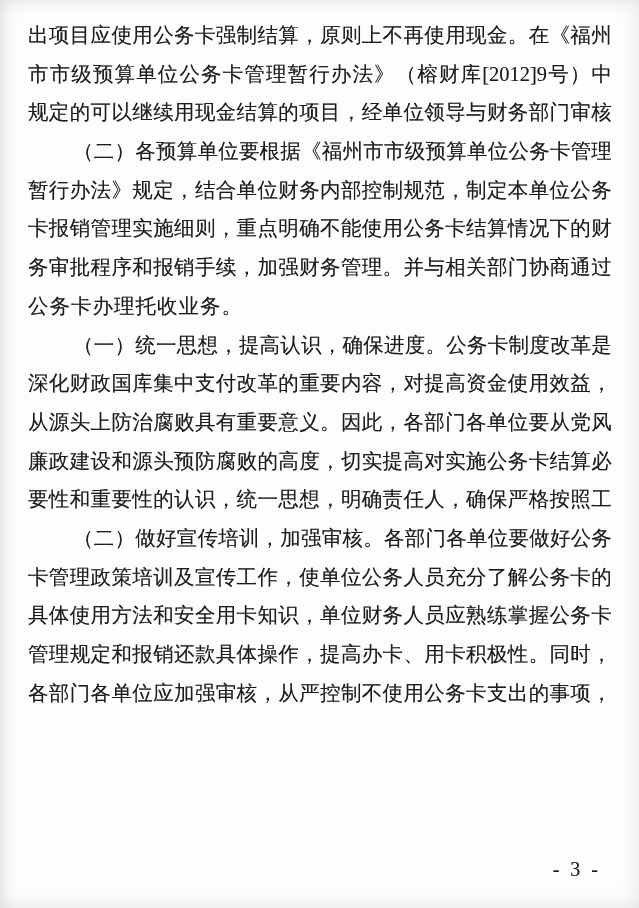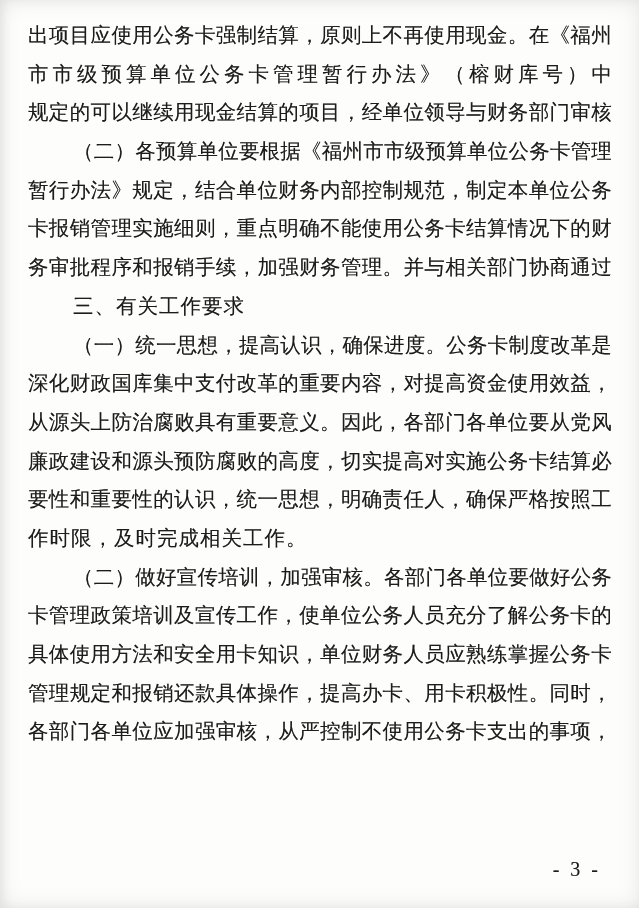--- a/index.html
+++ b/index.html
@@ -106,20 +106,21 @@
         <span>理</span>
         <span>暂</span>
         <span>行</span>
         <span>办</span>
         <span>法</span>
         <span>》</span>
         <span>（</span>
         <span>榕</span>
         <span>财</span>
         <span>库</span>
+        <span>[2012]9 </span>
         <span>号</span>
         <span>）</span>
         <span>中</span>
       </div>
       <div class="line full">
         <span>规</span>
         <span>定</span>
         <span>的</span>
         <span>可</span>
         <span>以</span>
@@ -258,21 +259,21 @@
         <span>与</span>
         <span>相</span>
         <span>关</span>
         <span>部</span>
         <span>门</span>
         <span>协</span>
         <span>商</span>
         <span>通</span>
         <span>过</span>
       </div>
-      <div class="line indent">三、有关工作要求</div>
+      <div class="line">公务卡办理托收业务。</div>
       <div class="line full indent">
         <span>（</span>
         <span>一</span>
         <span>）</span>
         <span>统</span>
         <span>一</span>
         <span>思</span>
         <span>想</span>
         <span>，</span>
         <span>提</span>
@@ -407,21 +408,20 @@
         <span>人</span>
         <span>，</span>
         <span>确</span>
         <span>保</span>
         <span>严</span>
         <span>格</span>
         <span>按</span>
         <span>照</span>
         <span>工</span>
       </div>
-      <div class="line">作时限，及时完成相关工作。</div>
       <div class="line full indent">
         <span>（</span>
         <span>二</span>
         <span>）</span>
         <span>做</span>
         <span>好</span>
         <span>宣</span>
         <span>传</span>
         <span>培</span>
         <span>训</span>

